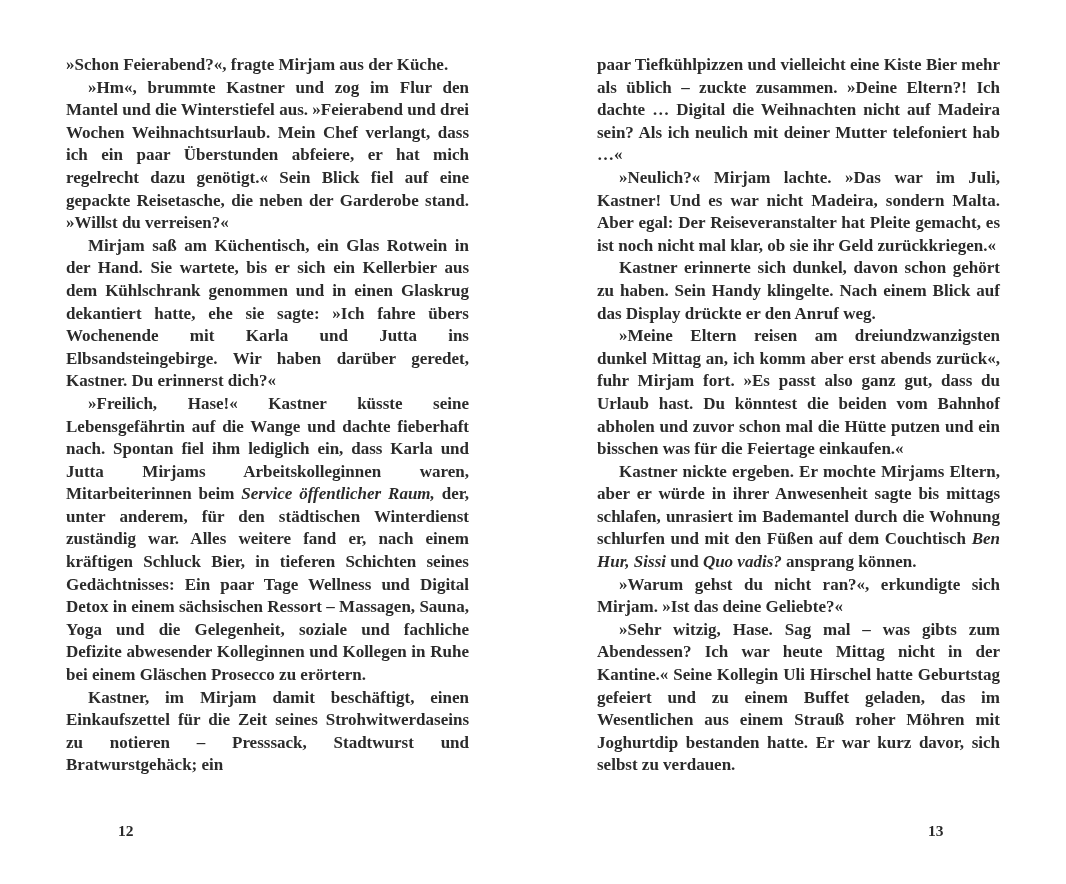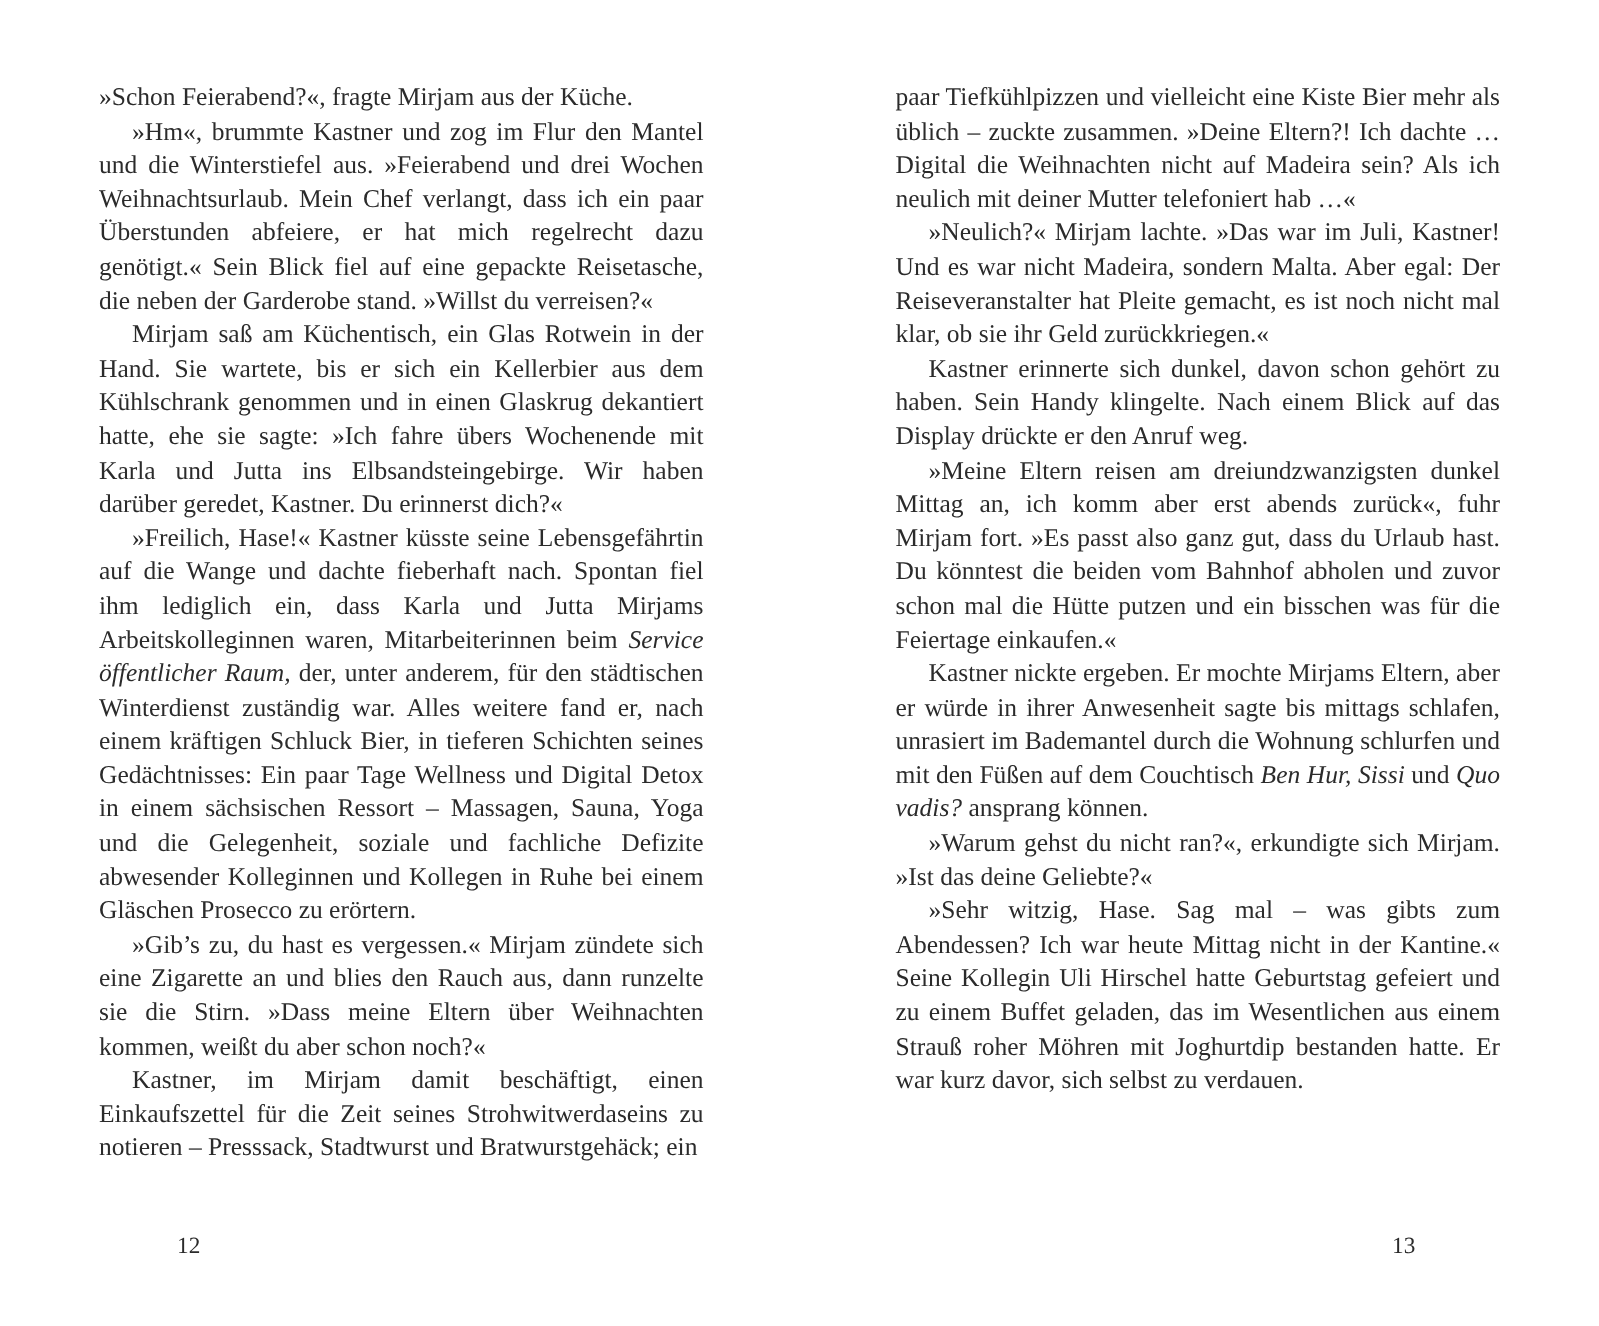--- a/index.html
+++ b/index.html
@@ -24,56 +24,57 @@
       justify-content: space-between;
     }
     .page {
       width: 403px;
     }
     .text-block {
       font-size: 17px;
       line-height: 22.6px;
       text-align: justify;
       hyphens: auto;
+      font-weight: bold;
       -webkit-hyphens: auto;
     }
     .text-block p.para {
       margin: 0;
       padding: 0;
     }
     .text-block p.para.indent {
       text-indent: 22px;
     }
     .italic {
       font-style: italic;
     }
     .folio {
       position: absolute;
       top: 822px;
       font-size: 15.5px;
       color: #2b2b2b;
+      font-weight: bold;
     }
     .folio-left {
       left: 118px;
     }
     .folio-right {
       left: 928px;
     }
   </style>
 </head>
 <body>
 
 <div class="spread">
   <div class="page">
     <div class="text-block" lang="de">
         <p class="para"><span>»Schon Feierabend?«, fragte Mirjam aus der Küche.</span></p>
         <p class="para indent"><span>»Hm«, brummte Kastner und zog im Flur den Mantel und die Winterstiefel aus. »Feierabend und drei Wochen Weihnachtsurlaub. Mein Chef verlangt, dass ich ein paar Überstunden abfeiere, er hat mich regelrecht dazu genötigt.« Sein Blick fiel auf eine gepackte Reisetasche, die neben der Garderobe stand. »Willst du verreisen?«</span></p>
         <p class="para indent"><span>Mirjam saß am Küchentisch, ein Glas Rotwein in der Hand. Sie wartete, bis er sich ein Kellerbier aus dem Kühlschrank genommen und in einen Glaskrug dekantiert hatte, ehe sie sagte: »Ich fahre übers Wochenende mit Karla und Jutta ins Elbsandsteingebirge. Wir haben darüber geredet, Kastner. Du erinnerst dich?«</span></p>
         <p class="para indent"><span>»Freilich, Hase!« Kastner küsste seine Lebensgefährtin auf die Wange und dachte fieberhaft nach. Spontan fiel ihm lediglich ein, dass Karla und Jutta Mirjams Arbeitskolleginnen waren, Mitarbeiterinnen beim </span><span class="italic">Service öffentlicher Raum,</span><span> der, unter anderem, für den städtischen Winterdienst zuständig war. Alles weitere fand er, nach einem kräftigen Schluck Bier, in tieferen Schichten seines Gedächtnisses: Ein paar Tage Wellness und Digital Detox in einem sächsischen Ressort – Massagen, Sauna, Yoga und die Gelegenheit, soziale und fachliche Defizite abwesender Kolleginnen und Kollegen in Ruhe bei einem Gläschen Prosecco zu erörtern.</span></p>
-        <p class="para indent"><span>»Gib’s zu, du hast es vergessen.« Mirjam zündete sich eine Zigarette an und blies den Rauch aus, dann runzelte sie die Stirn. »Dass meine Eltern über Weihnachten kommen, weißt du aber schon noch?«</span></p>
         <p class="para indent"><span>Kastner, im Mirjam damit beschäftigt, einen Einkaufszettel für die Zeit seines Strohwitwerdaseins zu notieren – Presssack, Stadtwurst und Bratwurstgehäck; ein</span></p>
       </div>
   </div>
   <div class="page">
     <div class="text-block" lang="de">
         <p class="para"><span>paar Tiefkühlpizzen und vielleicht eine Kiste Bier mehr als üblich – zuckte zusammen. »Deine Eltern?! Ich dachte … Digital die Weihnachten nicht auf Madeira sein? Als ich neulich mit deiner Mutter telefoniert hab …«</span></p>
         <p class="para indent"><span>»Neulich?« Mirjam lachte. »Das war im Juli, Kastner! Und es war nicht Madeira, sondern Malta. Aber egal: Der Reiseveranstalter hat Pleite gemacht, es ist noch nicht mal klar, ob sie ihr Geld zurückkriegen.«</span></p>
         <p class="para indent"><span>Kastner erinnerte sich dunkel, davon schon gehört zu haben. Sein Handy klingelte. Nach einem Blick auf das Display drückte er den Anruf weg.</span></p>
         <p class="para indent"><span>»Meine Eltern reisen am dreiundzwanzigsten dunkel Mittag an, ich komm aber erst abends zurück«, fuhr Mirjam fort. »Es passt also ganz gut, dass du Urlaub hast. Du könntest die beiden vom Bahnhof abholen und zuvor schon mal die Hütte putzen und ein bisschen was für die Feiertage einkaufen.«</span></p>
         <p class="para indent"><span>Kastner nickte ergeben. Er mochte Mirjams Eltern, aber er würde in ihrer Anwesenheit sagte bis mittags schlafen, unrasiert im Bademantel durch die Wohnung schlurfen und mit den Füßen auf dem Couchtisch </span><span class="italic">Ben Hur, Sissi</span><span> und </span><span class="italic">Quo vadis?</span><span> ansprang können.</span></p>

